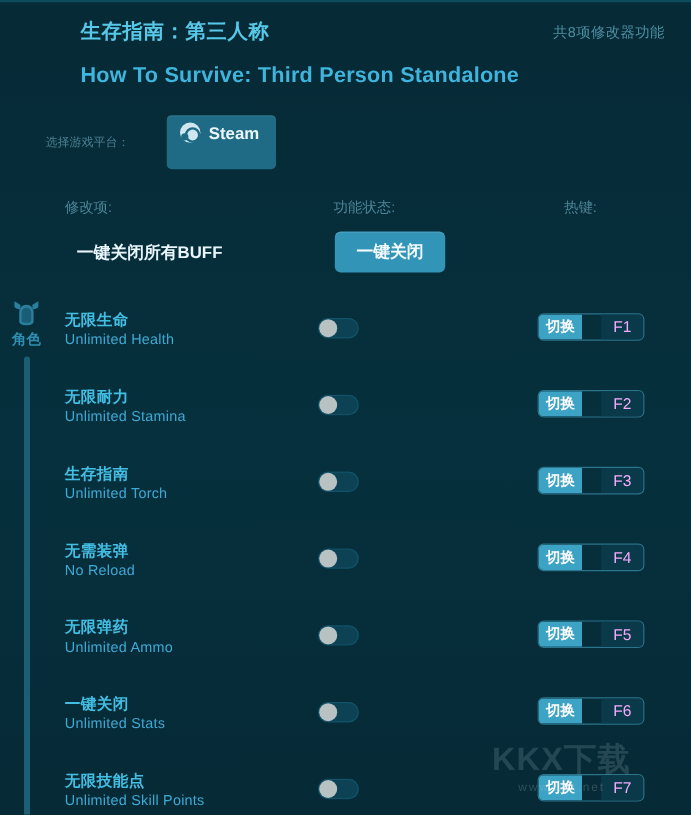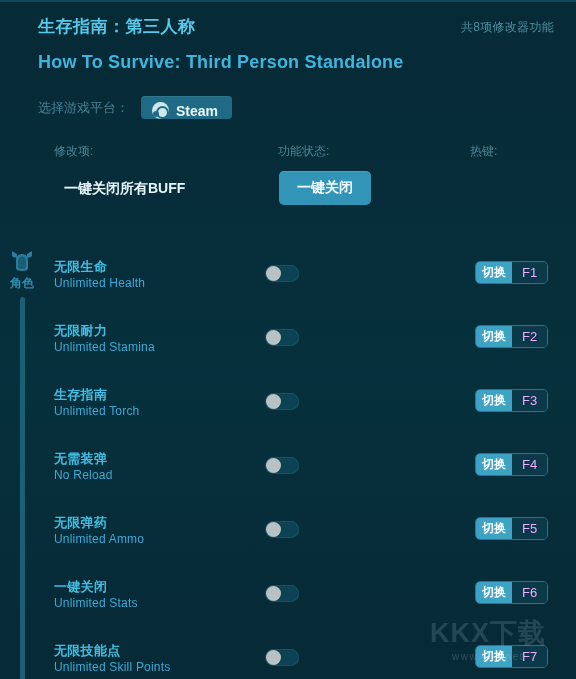--- a/index.html
+++ b/index.html
@@ -11,45 +11,45 @@
   }
   #app {
     position:relative;
     width:576px; height:679px;
     background:linear-gradient(180deg,#062a36 0%,#06303d 55%,#062a36 100%);
     border-top:2px solid #0d4a5c;
     overflow:hidden;
   }
 
   
-  .header { position:relative; padding:14px 6px 0 38px; }
+  .header { position:relative; padding:14px 6px 0 38px;margin-left:29px; }
   .title-cn {
     font-size:17px; font-weight:bold; color:#57c8e8;
     letter-spacing:0.5px; line-height:22px;
   }
   .title-count {
     position:absolute; right:22px; top:17px;
     font-size:12px; color:#4e8fa3; letter-spacing:0.3px;
   }
   .title-en {
     margin-top:12px;
     font-size:18px; font-weight:bold; color:#3fb5dd;
     letter-spacing:0.2px; line-height:24px;
   }
 
   
   .platform-row {
     display:flex; align-items:center;
     margin-top:22px; padding-left:38px;
   }
-  .platform-label { font-size:13px; color:#4a8093; margin-right:12px; }
+  .platform-label { font-size:10px; color:#4a8093; margin-right:31px; }
   .steam-btn {
     display:inline-flex; align-items:center; gap:7px;
     background:#1f6b85; border-radius:4px;
-    padding:6px 14px 0 11px;
+    padding:6px 14px 22px 11px;
     box-shadow:inset 0 1px 0 rgba(255,255,255,.08);
     cursor:pointer;
   }
   .steam-glyph {
     width:17px; height:17px; border-radius:50%;
     background:#cfe7ef; position:relative; flex:none;
     display:block;
   }
   .steam-glyph::after{
     content:""; position:absolute; left:4px; top:4px;
@@ -120,39 +120,39 @@
     width:34px; height:17px; border-radius:9px;
     background:#0c4254; cursor:pointer;
     box-shadow:inset 0 0 0 1px #11536a;
   }
   .toggle .knob {
     position:absolute; left:1px; top:1px;
     width:15px; height:15px; border-radius:50%;
     background:#b9c2c2;
   }
   .hotkey {
-    position:absolute; left:475px; top:11px;
+    position:absolute; left:448px; top:11px;
     display:flex; align-items:stretch;
     border:1px solid #2b748c; border-radius:5px;
-    overflow:hidden; cursor:pointer; height:23px;
+    overflow:hidden; cursor:pointer; height:23px;gap:16px;
   }
   .hk-action {
     background:#3da3c4; color:#ffffff;
     font-size:12px; font-weight:bold;
     padding:0 6px; display:flex; align-items:center;
   }
   .hk-key {
     background:#0a3a4a; color:#f0abfc;
     font-size:13px; padding:1px 10px;
     display:flex; align-items:center;
   }
 
   
   .watermark {
-    position:absolute; right:4px; bottom:4px;
+    position:absolute; right:24px; bottom:4px;
     width:168px; height:58px; pointer-events:none;
     text-align:center;
   }
   .wm-main {
     font-size:27px; font-weight:bold;
     color:rgba(190,215,225,0.17);
     letter-spacing:1px; line-height:32px;
   }
   .wm-sub {
     font-size:10px; color:rgba(190,215,225,0.22);

